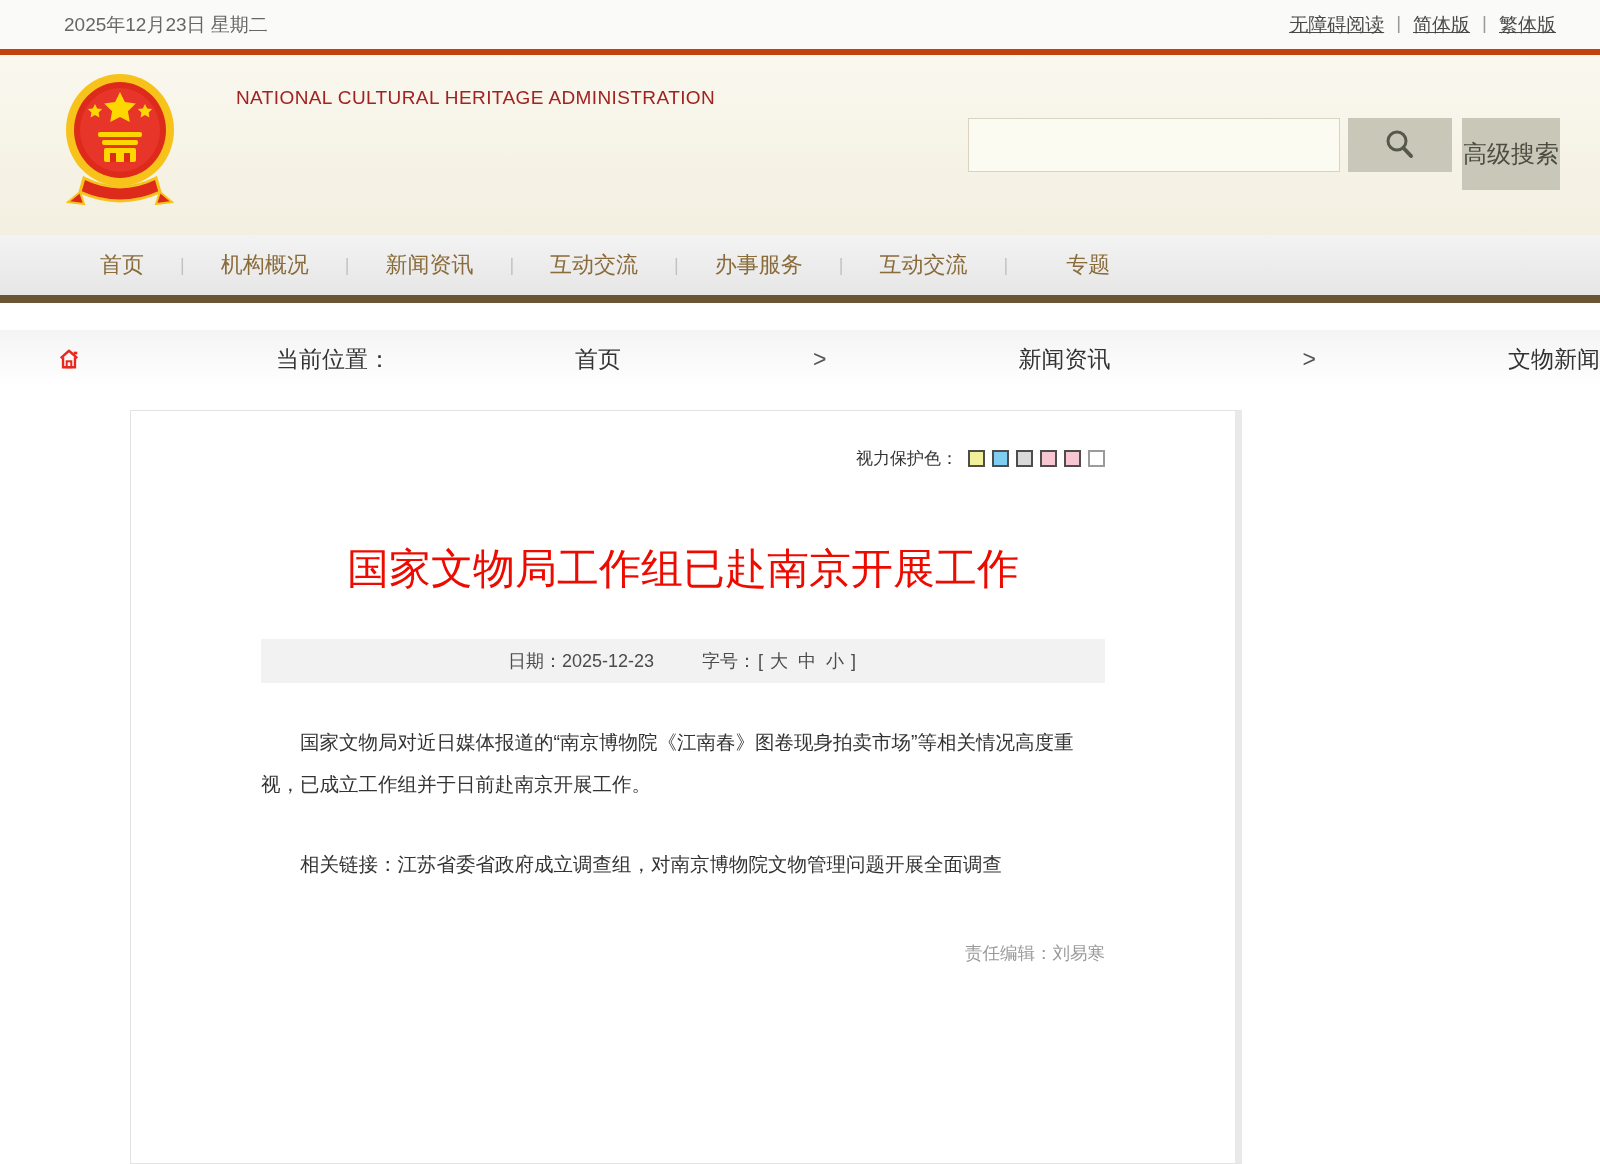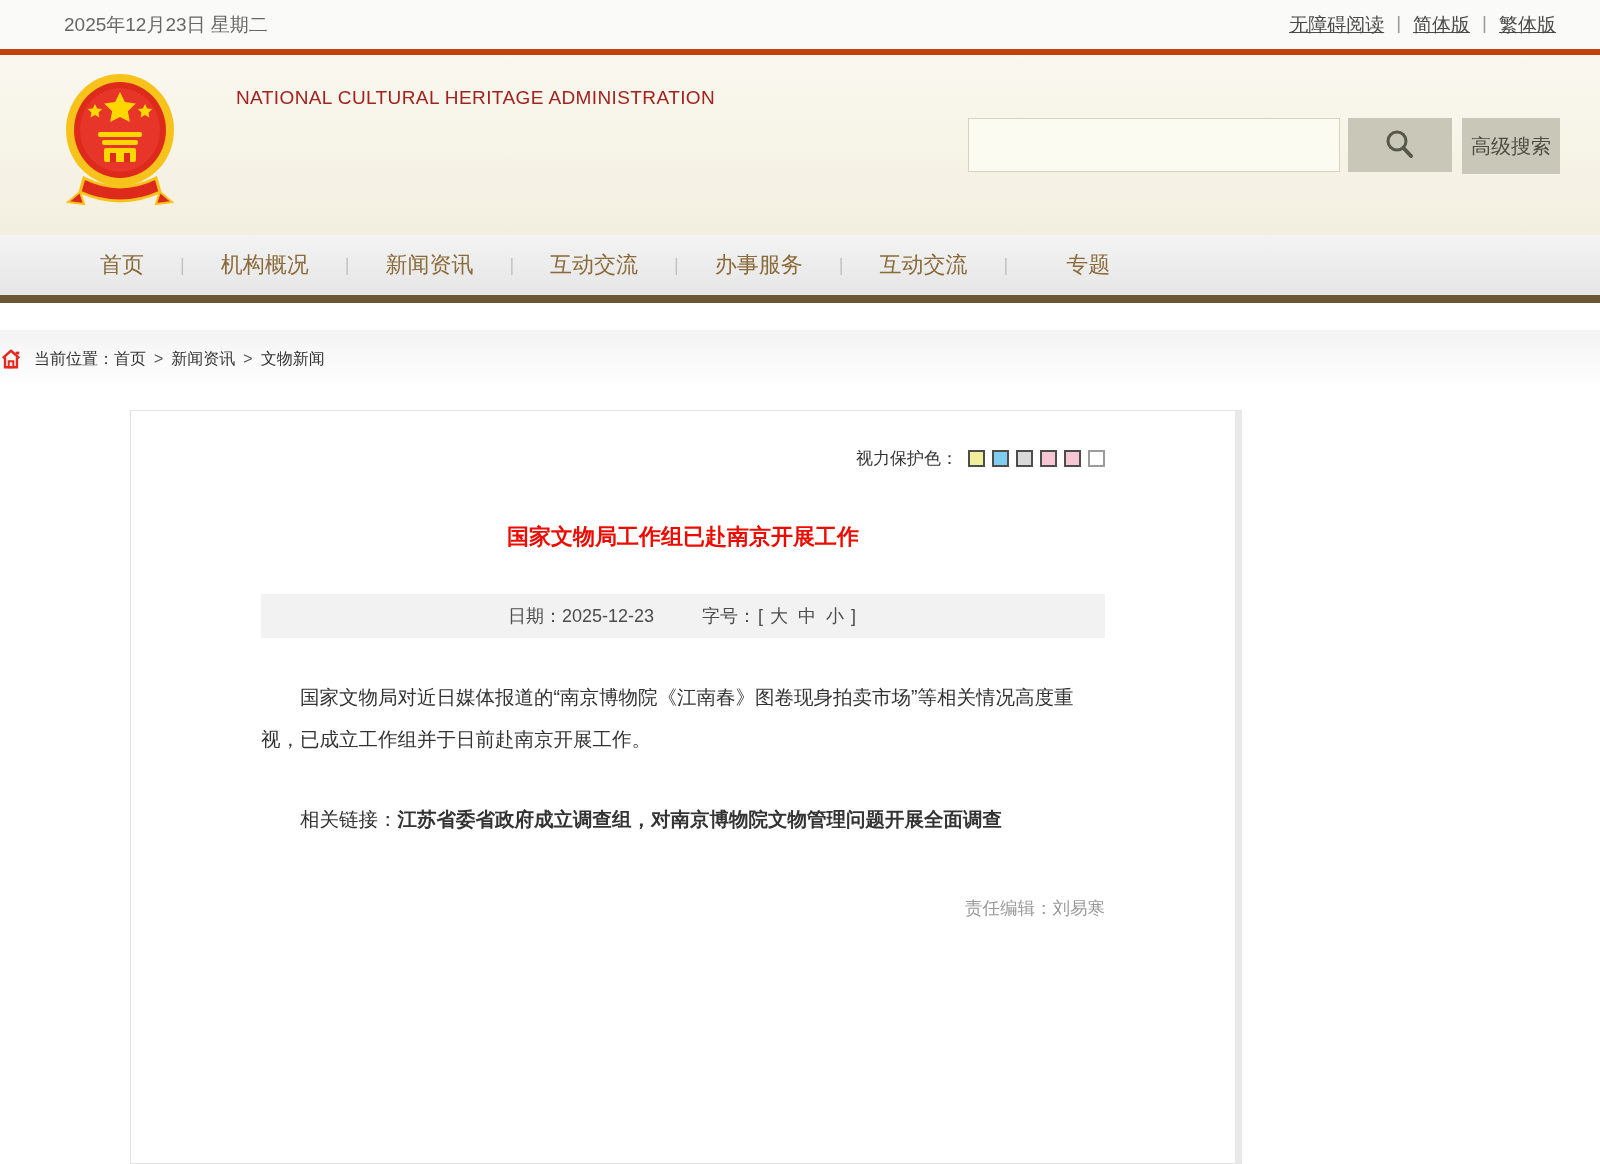--- a/index.html
+++ b/index.html
@@ -19,58 +19,58 @@
   .brand { position:absolute; left:64px; top:15px; display:flex; }
   .emblem { width:112px; height:142px; }
   .brand-text { margin-left:40px; }
   .site-name { margin-top:24px; font-size:47px; font-weight:bold; color:#a22220; letter-spacing:6px; }
   .site-name-en { margin-top:17px; font-size:19px; color:#a22220; letter-spacing:0.4px;margin-left:20px; }
   .search-group { position:absolute; right:40px; top:63px; display:flex; }
   .search-input { width:372px; height:54px; background:#fcfbf2; border:1px solid #d8d4c0;
                   font-size:20px; padding:0 14px; color:#333; outline:none; }
   .search-btn { width:104px; height:54px; margin-left:8px; background:#c9c8b8; border:none;
                 display:flex; align-items:center; justify-content:center; cursor:pointer; }
-  .adv-btn { width:98px; height:56px; margin-left:10px; background:#c9c8b8; border:none;
-             font-size:20px; color:#4c4c42; cursor:pointer; font-family:inherit; }
+  .adv-btn { width:98px; height:72px; margin-left:10px; background:#c9c8b8; border:none;
+             font-size:24px; color:#4c4c42; cursor:pointer; font-family:inherit; }
 
   
   .nav { height:60px; background:linear-gradient(180deg,#f3f3f3,#e6e6e6);
          display:flex; align-items:center; padding-left:64px; }
   .nav-item { font-size:22px; color:#8a6b3a; padding:0 36px; cursor:pointer; white-space:nowrap; }
   .nav-item.wide { padding:0 58px; }
   .nav-sep { color:#c2c2c2; font-size:18px; }
   .nav-stripe { height:8px; background:#6a5534; }
 
   
   .crumb-bar { margin-top:27px; height:58px; background:linear-gradient(180deg,#f4f4f4,#ffffff);
-               display:flex; align-items:center; font-size:16px; color:#333; }
+               display:flex; align-items:center; padding-left:58px; font-size:23px; color:#333;justify-content:space-between; }
   .crumb-bar .home-ic { width:22px; height:22px; margin-right:12px; }
   .crumb-bar a { color:#333; text-decoration:none; cursor:pointer; }
   .crumb-sep { margin:0 8px; color:#555; }
 
   
   .content-box { width:1112px; margin:22px 0 0 130px; min-height:754px; background:#fff;
                  border:1px solid #e3e3e3; border-right:7px solid #e9e9e9;
                  padding:36px 130px 40px 130px; }
   .eye-row { display:flex; justify-content:flex-end; align-items:center; gap:7px; }
   .eye-label { font-size:17px; color:#333; margin-right:3px; }
   .swatch { width:17px; height:17px; border:2px solid #4d4d4d; display:inline-block; cursor:pointer; }
   .swatch.light { border-color:#9b9b9b; }
 
-  .art-title { margin-top:52px; text-align:center; font-size:22px; font-weight:bold; color:#ed0b00; }
+  .art-title { margin-top:71px; text-align:center; font-size:42px; font-weight:normal; color:#ed0b00; }
 
   .meta-strip { margin-top:42px; height:44px; background:#f2f2f2; display:flex;
                 align-items:center; justify-content:center; font-size:18px; color:#4c4c4c; }
   .meta-strip .gap { width:48px; }
   .fs-opt { margin:0 5px; cursor:pointer; color:#4c4c4c; text-decoration:none; }
   .bracket { margin:0 2px; }
 
   .article-body { margin-top:34px; font-size:19.5px; color:#333; line-height:42px; }
   .article-body p { text-indent:2em; margin-top:38px; }
-  .article-body a.rel-link { color:#333; text-decoration:none; cursor:pointer;font-weight:bold; }
+  .article-body a.rel-link { color:#333; text-decoration:none; cursor:pointer; }
 
   .editor-line { margin-top:56px; text-align:right; font-size:17.5px; color:#999; }
 </style>
 </head>
 <body>
 
 <div class="page">
 
   <div class="topbar">
     <span class="date">2025年12月23日 星期二</span>

